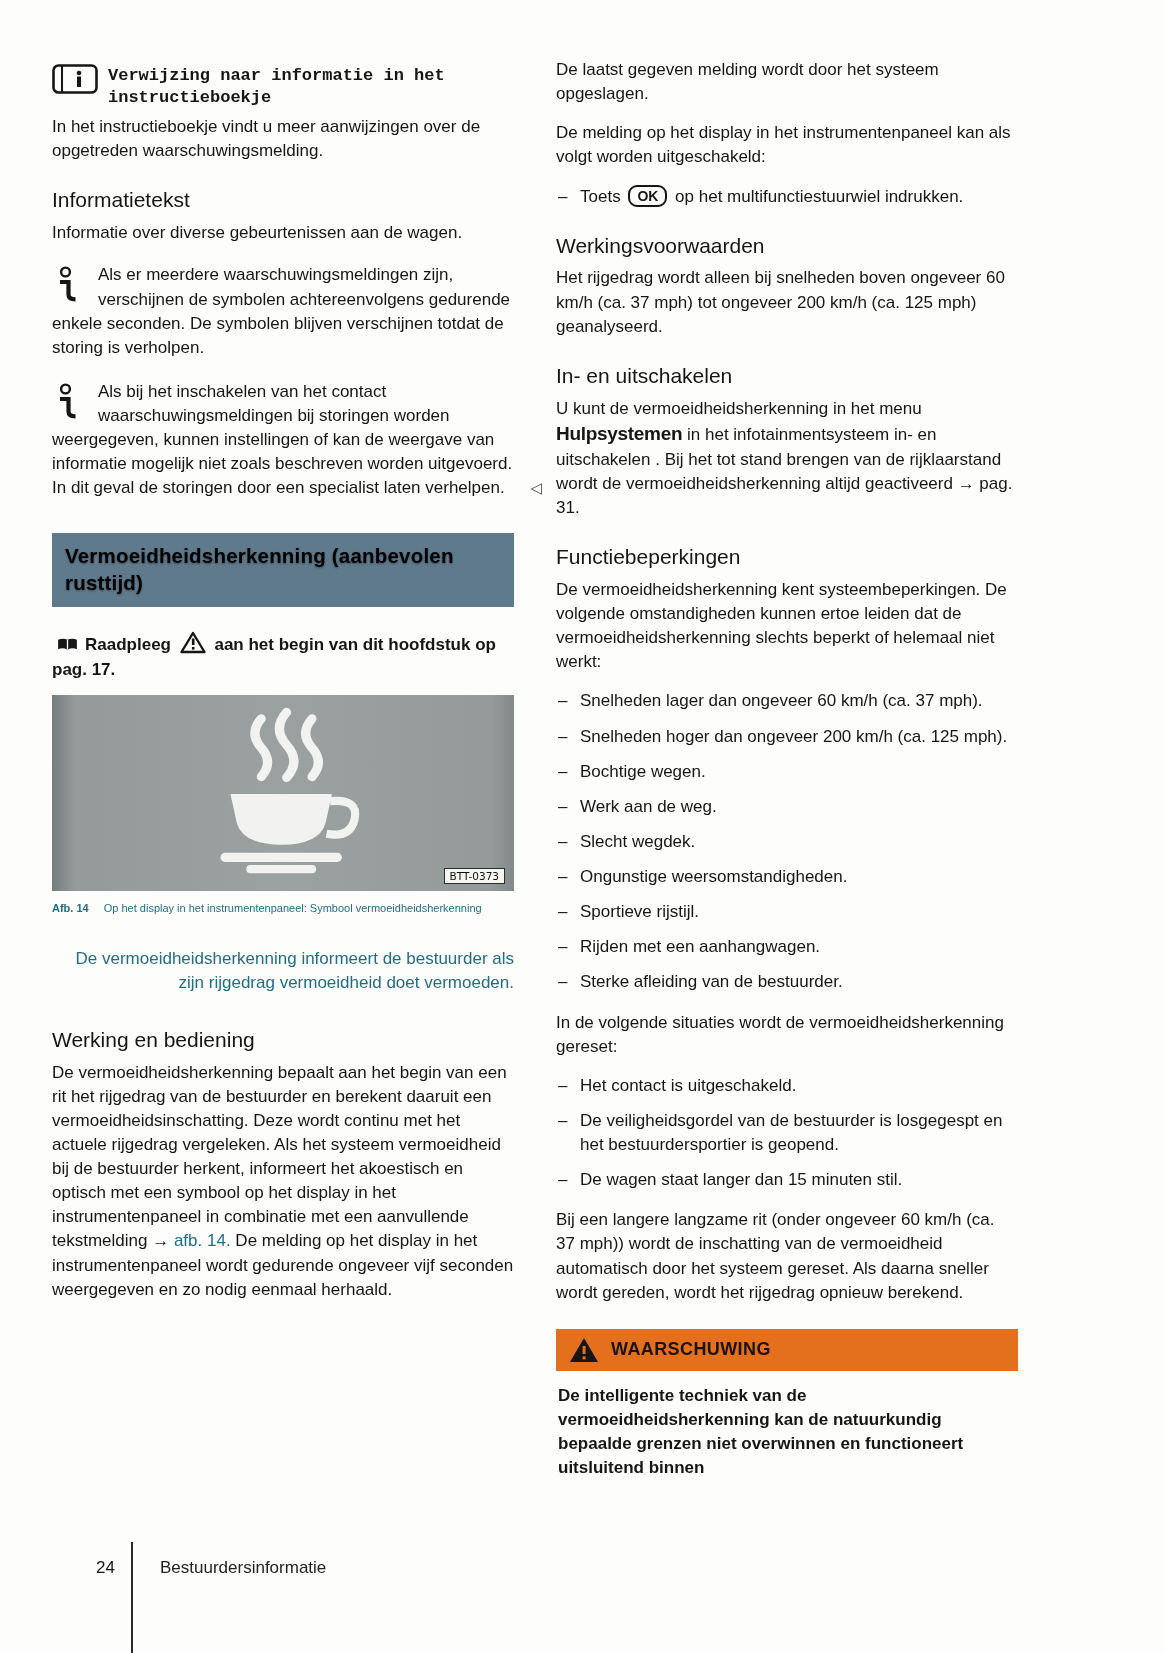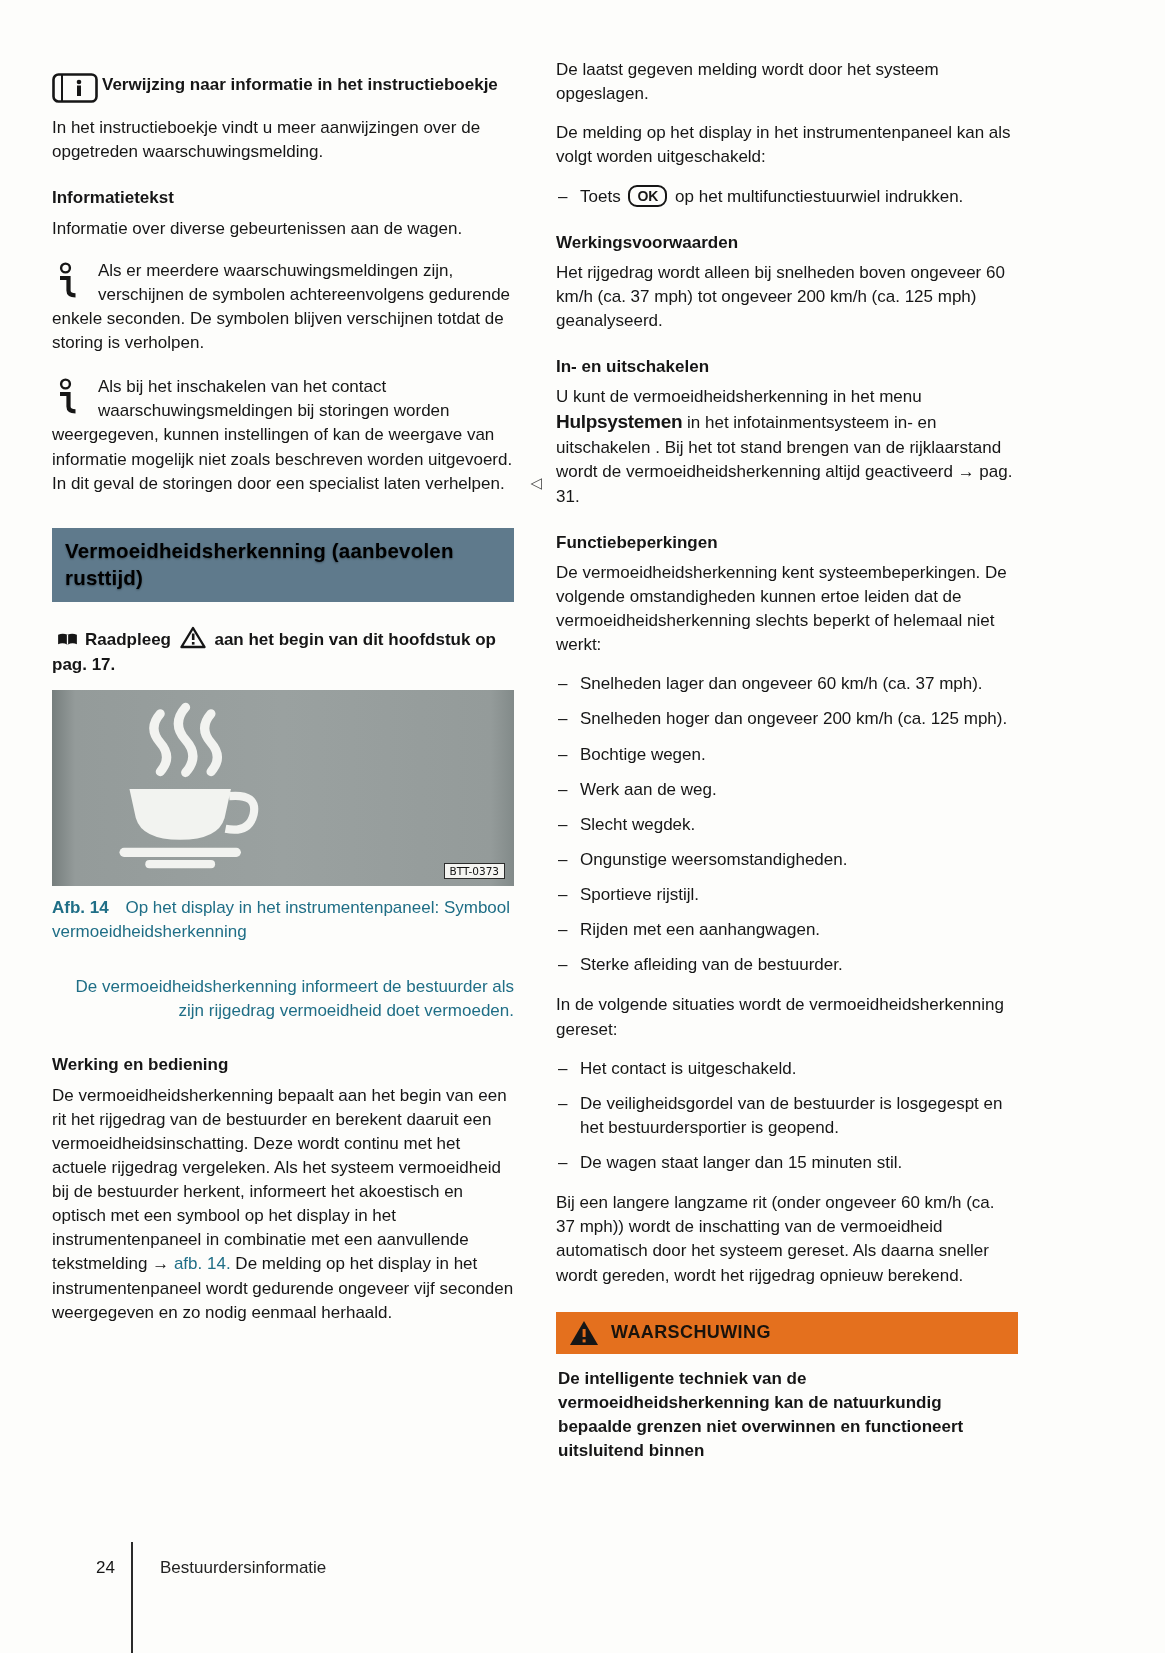--- a/index.html
+++ b/index.html
@@ -6,25 +6,25 @@
   html,body { margin:0; padding:0; background:#ffffff; }
   .page {
     position:relative; width:1165px; height:1653px; overflow:hidden;
     background:#fdfdfb; color:#161616;
     font-family:"Liberation Sans", sans-serif;
     font-size:17px; line-height:1.42;
   }
   .columns { display:flex; gap:42px; padding:58px 0 0 52px; }
   .col { width:462px; flex:none; }
 
-  h3.subhead { font-size:17px; font-weight:700; margin:22px 0 6px; }
+  h3.subhead { font-size:21px; font-weight:400; margin:22px 0 6px; }
   p { margin:0 0 15px; }
 
   
-  .ref-head { display:flex; gap:4px; margin:13px 0 6px; }
+  .ref-head { display:flex; gap:10px; margin:4px 0 6px;font-family:Liberation Mono, monospace; }
   .ref-head .icon { flex:none; padding-top:2px; }
   .ref-head .title { font-weight:700; line-height:1.3; padding-top:3px; }
 
   
   .note { margin:18px 0 20px; position:relative; }
   .note .note-icon { float:left; width:24px; height:37px; margin:3px 18px 2px 4px; }
   .note::after { content:""; display:block; clear:both; }
   .end-marker { position:absolute; right:-28px; bottom:2px; color:#4a4a4a; font-size:15px; }
 
   
@@ -35,29 +35,29 @@
     letter-spacing:.2px;
   }
 
   .consult { font-weight:700; margin-bottom:12px; line-height:1.5; }
   .consult svg { vertical-align:-4px; margin:0 4px; }
 
   
   .figure {
     position:relative; height:196px; margin:4px 0 10px;
     background:linear-gradient(90deg,#767e7d 0,#949b9a 5%,#9aa1a0 50%,#949b9a 95%,#828a89 100%);
-    display:flex; align-items:center; justify-content:flex-start;
+    display:flex; align-items:center; justify-content:center;
   }
   .figure-code {
     position:absolute; right:9px; bottom:7px;
     background:#f5f5f2; border:1px solid #2c2c2c; color:#111;
     font-size:10.5px; line-height:14px; padding:0 5px;
     font-family:"DejaVu Sans", sans-serif;
   }
-  .caption { font-size:17px; color:#1f6e86; margin:8px 0 30px; line-height:1.45; }
+  .caption { font-size:11px; color:#1f6e86; margin:8px 0 30px; line-height:1.45; }
   .caption .cap-label { font-weight:700; margin-right:12px; }
 
   .intro { color:#1f6e86; padding-left:20px; margin:6px 0 30px;text-align:right; }
   .blue { color:#1f6e86; }
 
   
   .key {
     display:inline-block; border:2px solid #161616; border-radius:9px;
     padding:0 7px; font-weight:700; font-size:14px; line-height:18px;
     margin:0 3px; position:relative; top:-1px;

